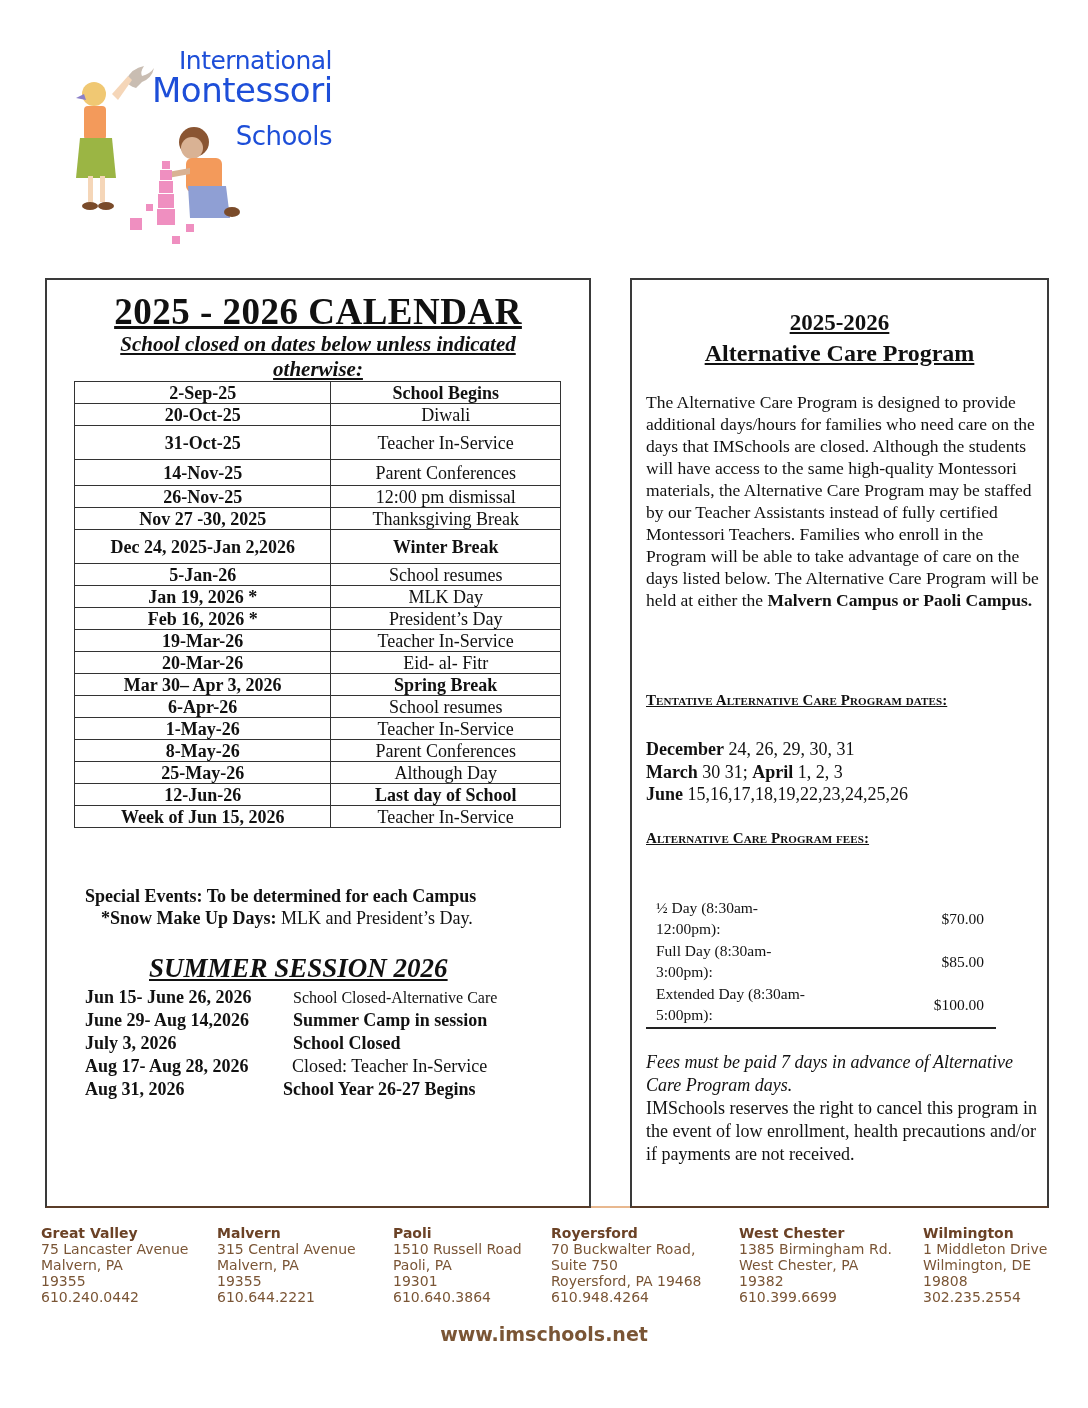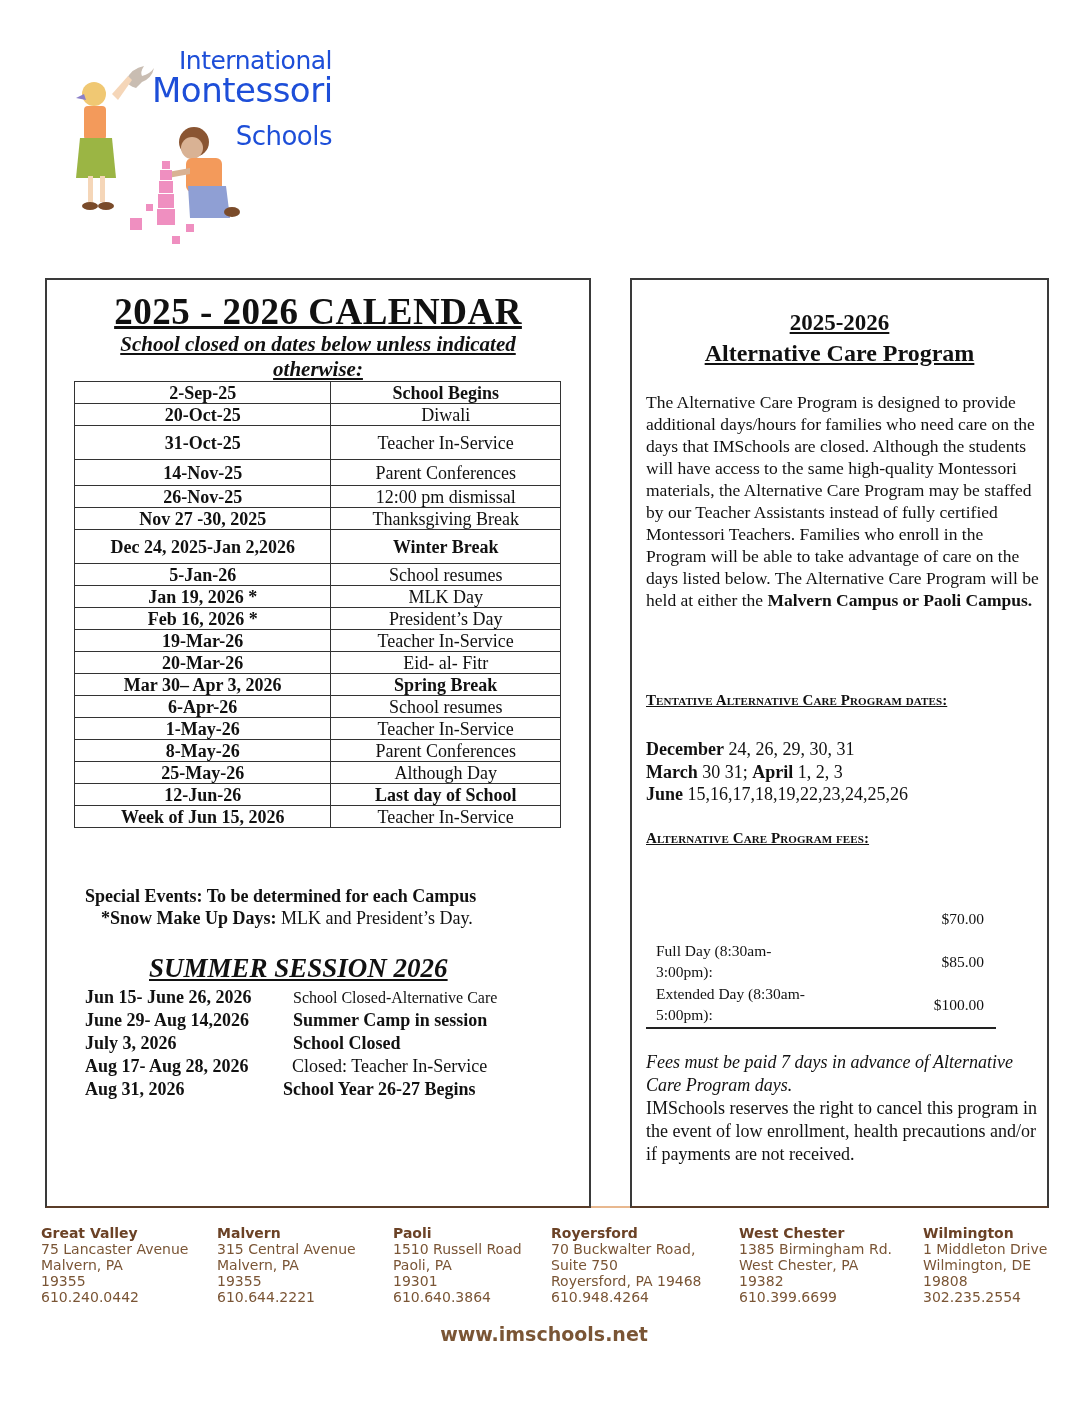--- a/index.html
+++ b/index.html
@@ -253,20 +253,21 @@
   <div class="dates-list">
     <div><b>December</b><span> 24, 26, 29, 30, 31</span></div>
     <div><b>March</b><span> 30 31; </span><b>April</b><span> 1, 2, 3</span></div>
     <div><b>June</b><span> 15,16,17,18,19,22,23,24,25,26</span></div>
   </div>
 
   <div class="sc-head" style="top:550px;">Alternative Care Program fees:</div>
 
   <div class="fees">
     <div class="fee-row">
+      <span class="fl">½ Day (8:30am-12:00pm):</span>
       <span class="fa">$70.00</span>
     </div>
     <div class="fee-row">
       <span class="fl">Full Day (8:30am-3:00pm):</span>
       <span class="fa">$85.00</span>
     </div>
     <div class="fee-row">
       <span class="fl">Extended Day (8:30am-5:00pm):</span>
       <span class="fa">$100.00</span>
     </div>

